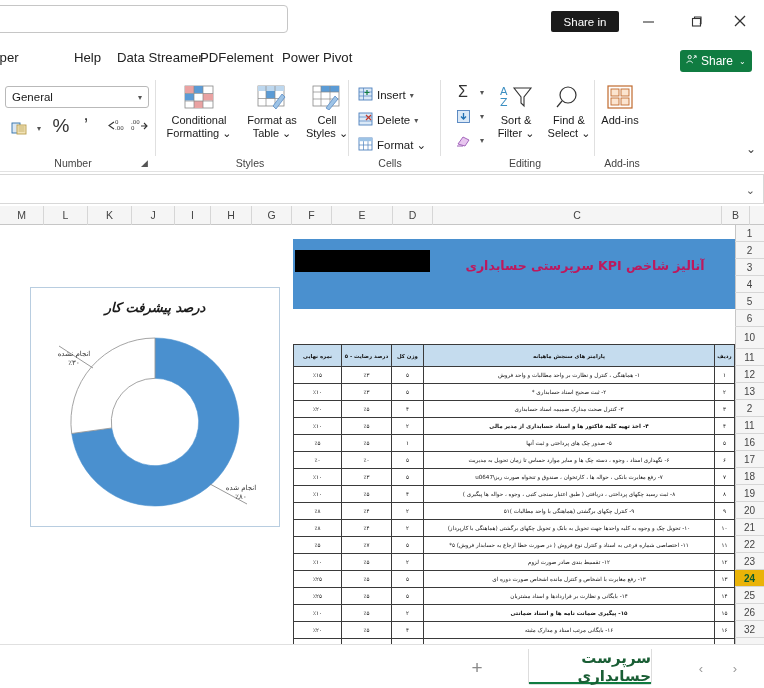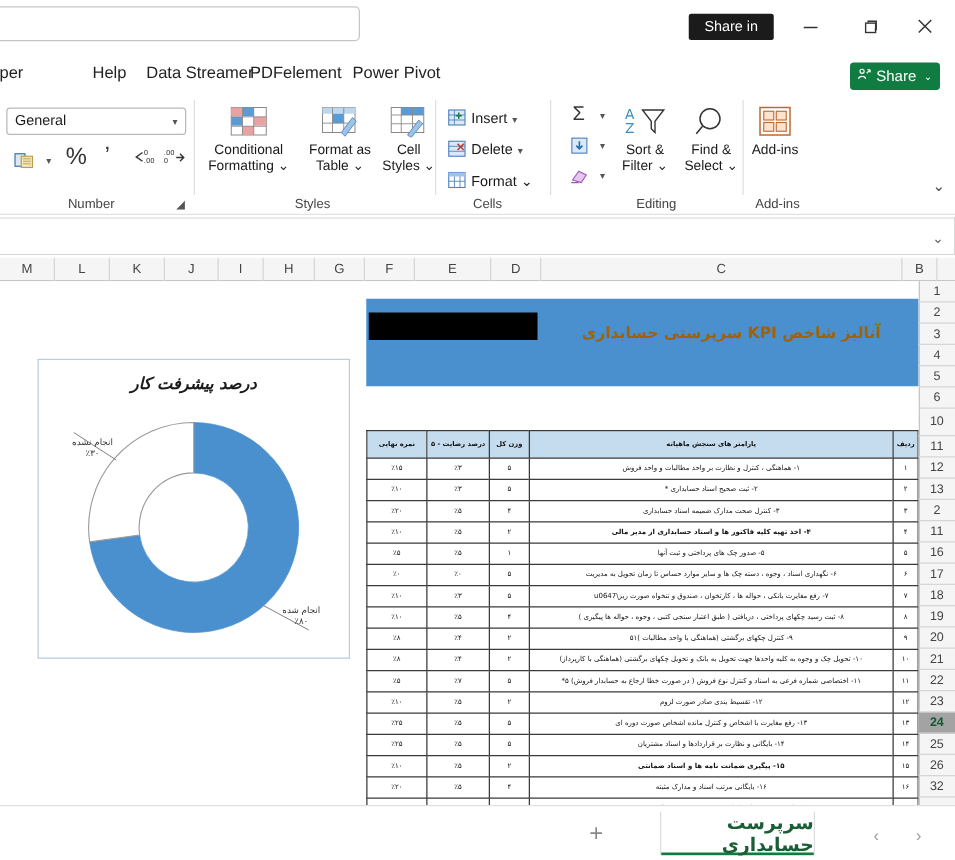--- a/index.html
+++ b/index.html
@@ -124,34 +124,34 @@
   }
   .rowhdr {
     position: absolute; top: 19px; right: 0; width: 29px; height: 419px;
     background: #f5f5f5; border-left: 1px solid #c6c6c6;
   }
   .rowhdr .rh {
     position: absolute; right: 0; width: 29px;
     font-size: 10px; color: #444; text-align: center;
     border-bottom: 1px solid #d6d6d6; cursor: pointer;
   }
-  .rowhdr .rh.sel { background: #a3a3a3; color: #0c5c2e; font-weight: bold; }
+  .rowhdr .rh.sel { background: #eab308; color: #0c5c2e; font-weight: bold; }
 
   .sheet {
     position: absolute; top: 19px; left: 0; width: 735px; height: 419px;
     background: #ffffff; overflow: hidden;
   }
 
   
   .banner {
     position: absolute; background: #4a90cf;
   }
   .banner-title {
     position: absolute; direction: rtl; text-align: center;
-    font-size: 12.5px; color: #a16207; font-weight: bold;
+    font-size: 12.5px; color: #be185d; font-weight: bold;
     font-family: "DejaVu Sans", sans-serif; white-space: nowrap;
   }
   .redacted {
     position: absolute; background: #000000;
   }
 
   
   .chart-card {
     position: absolute; background: #ffffff; border: 1px solid #b8cde0;
   }

